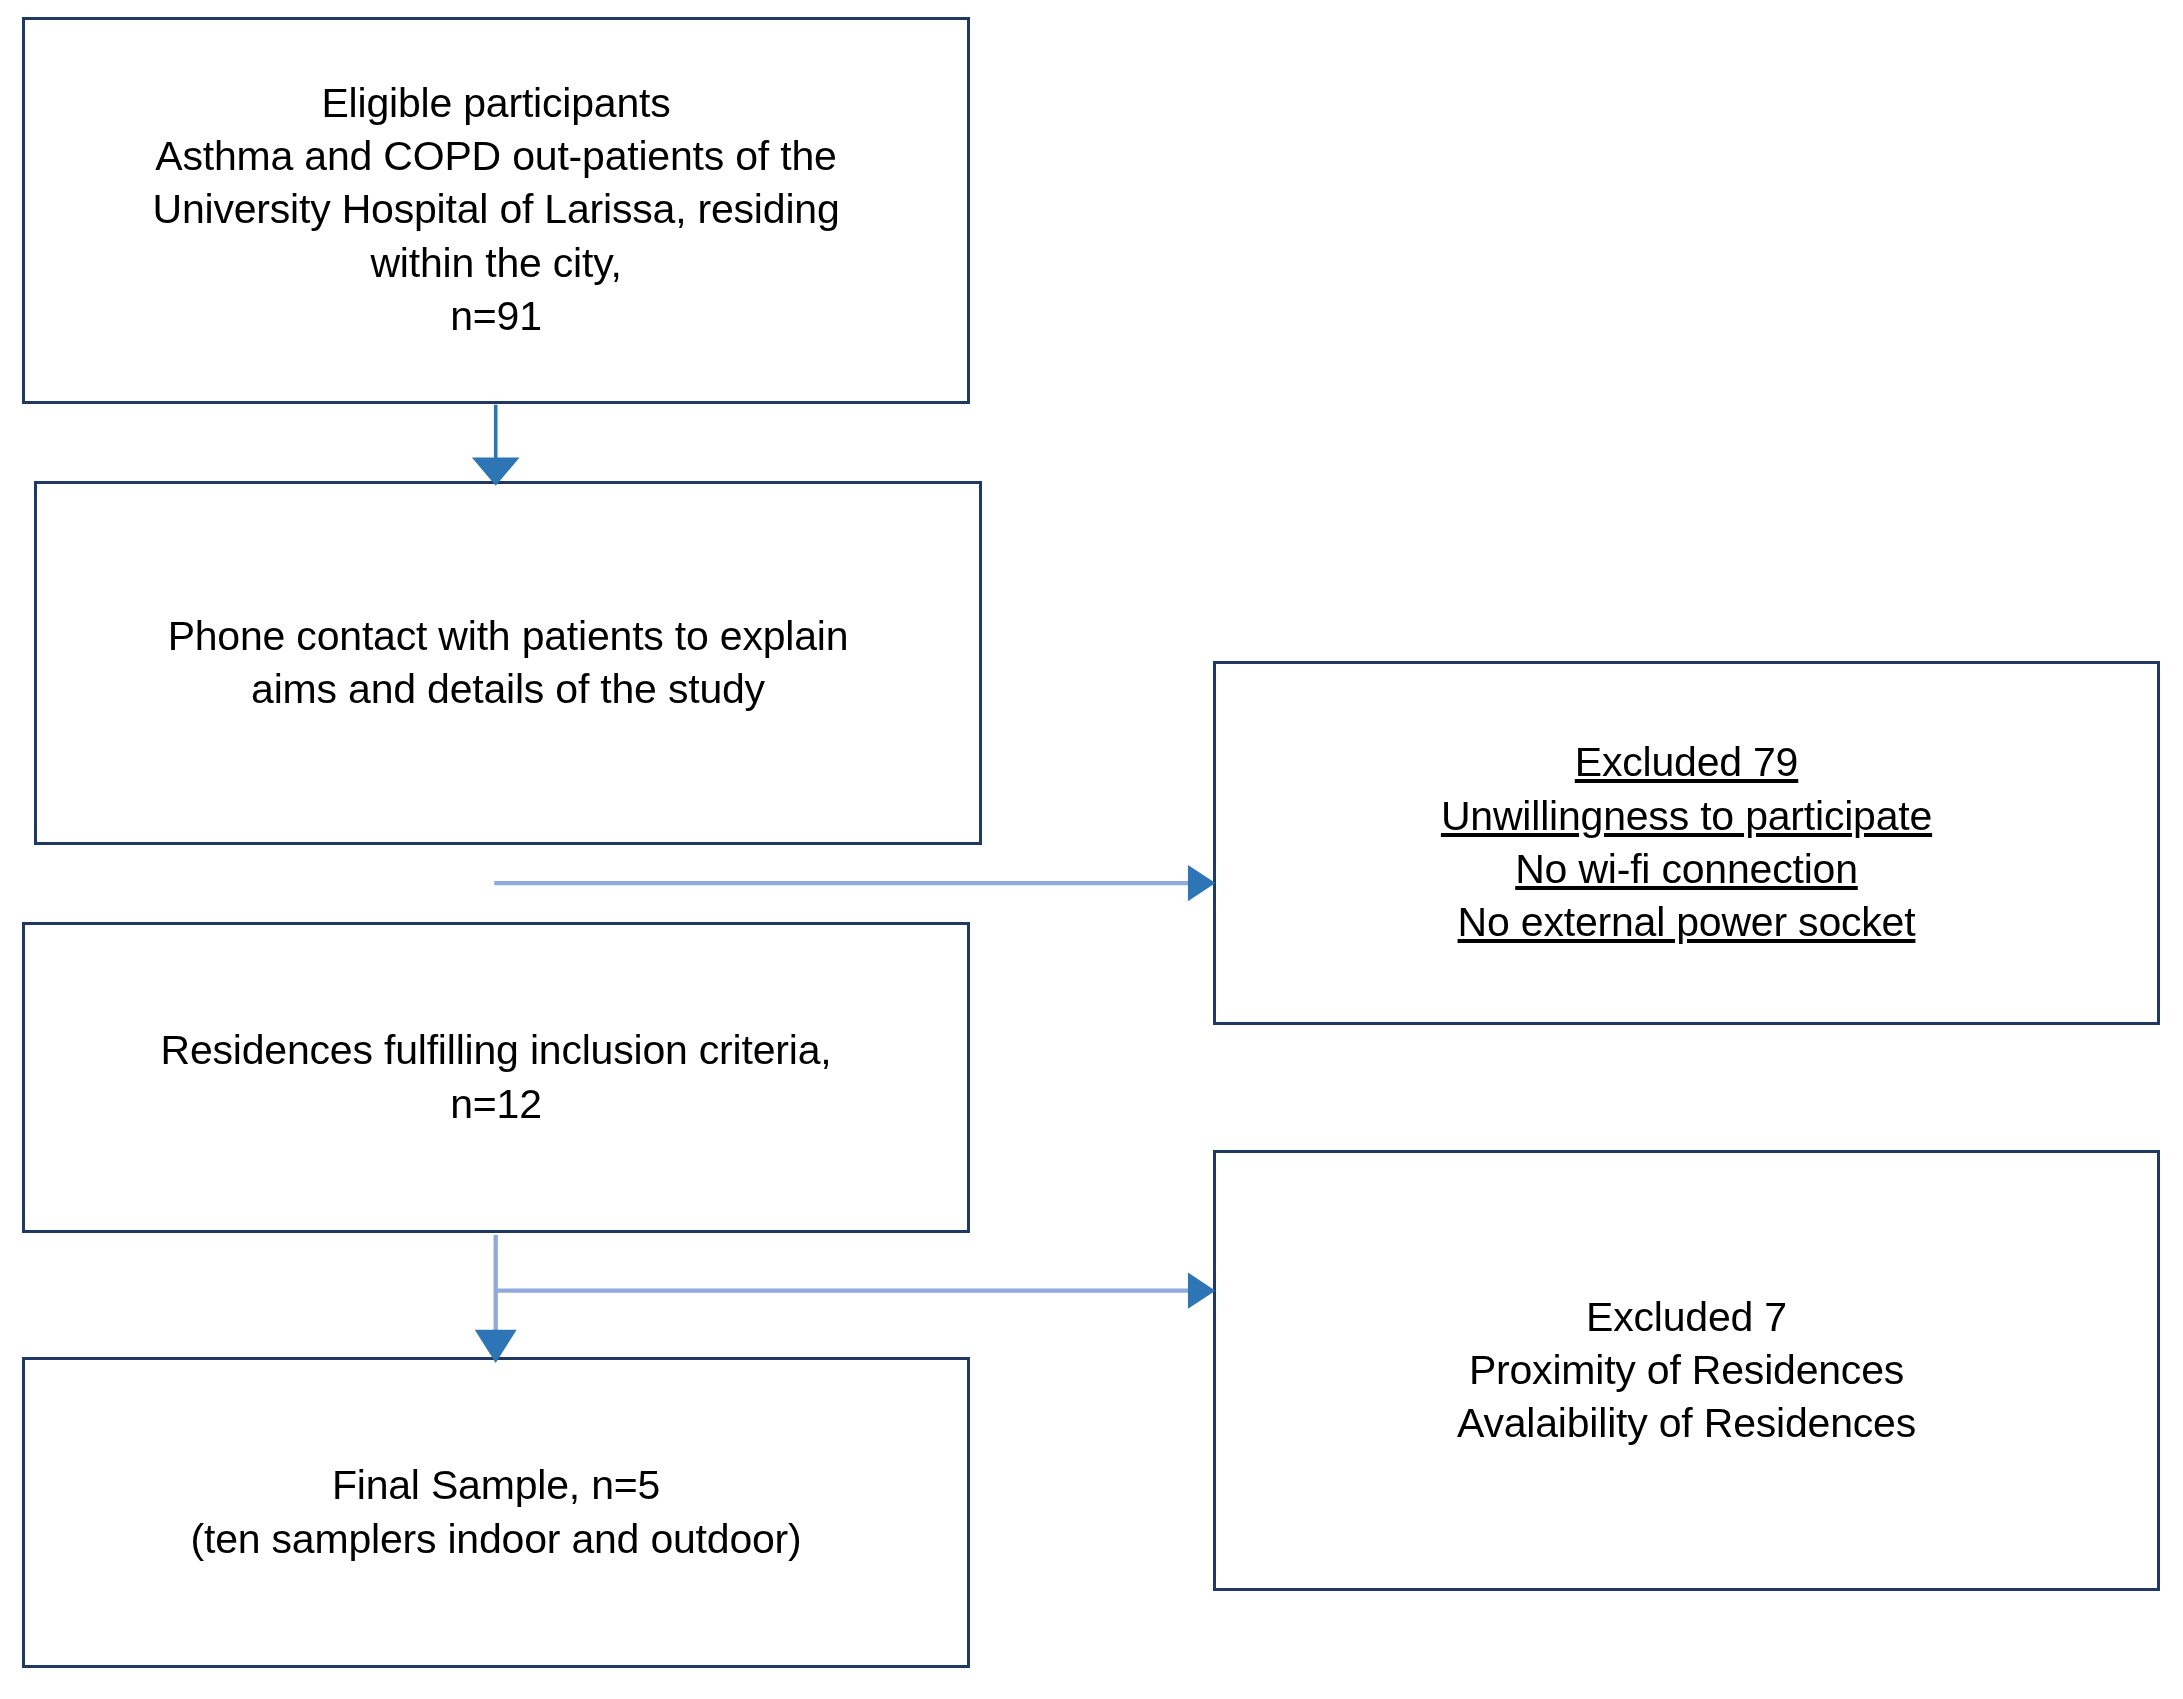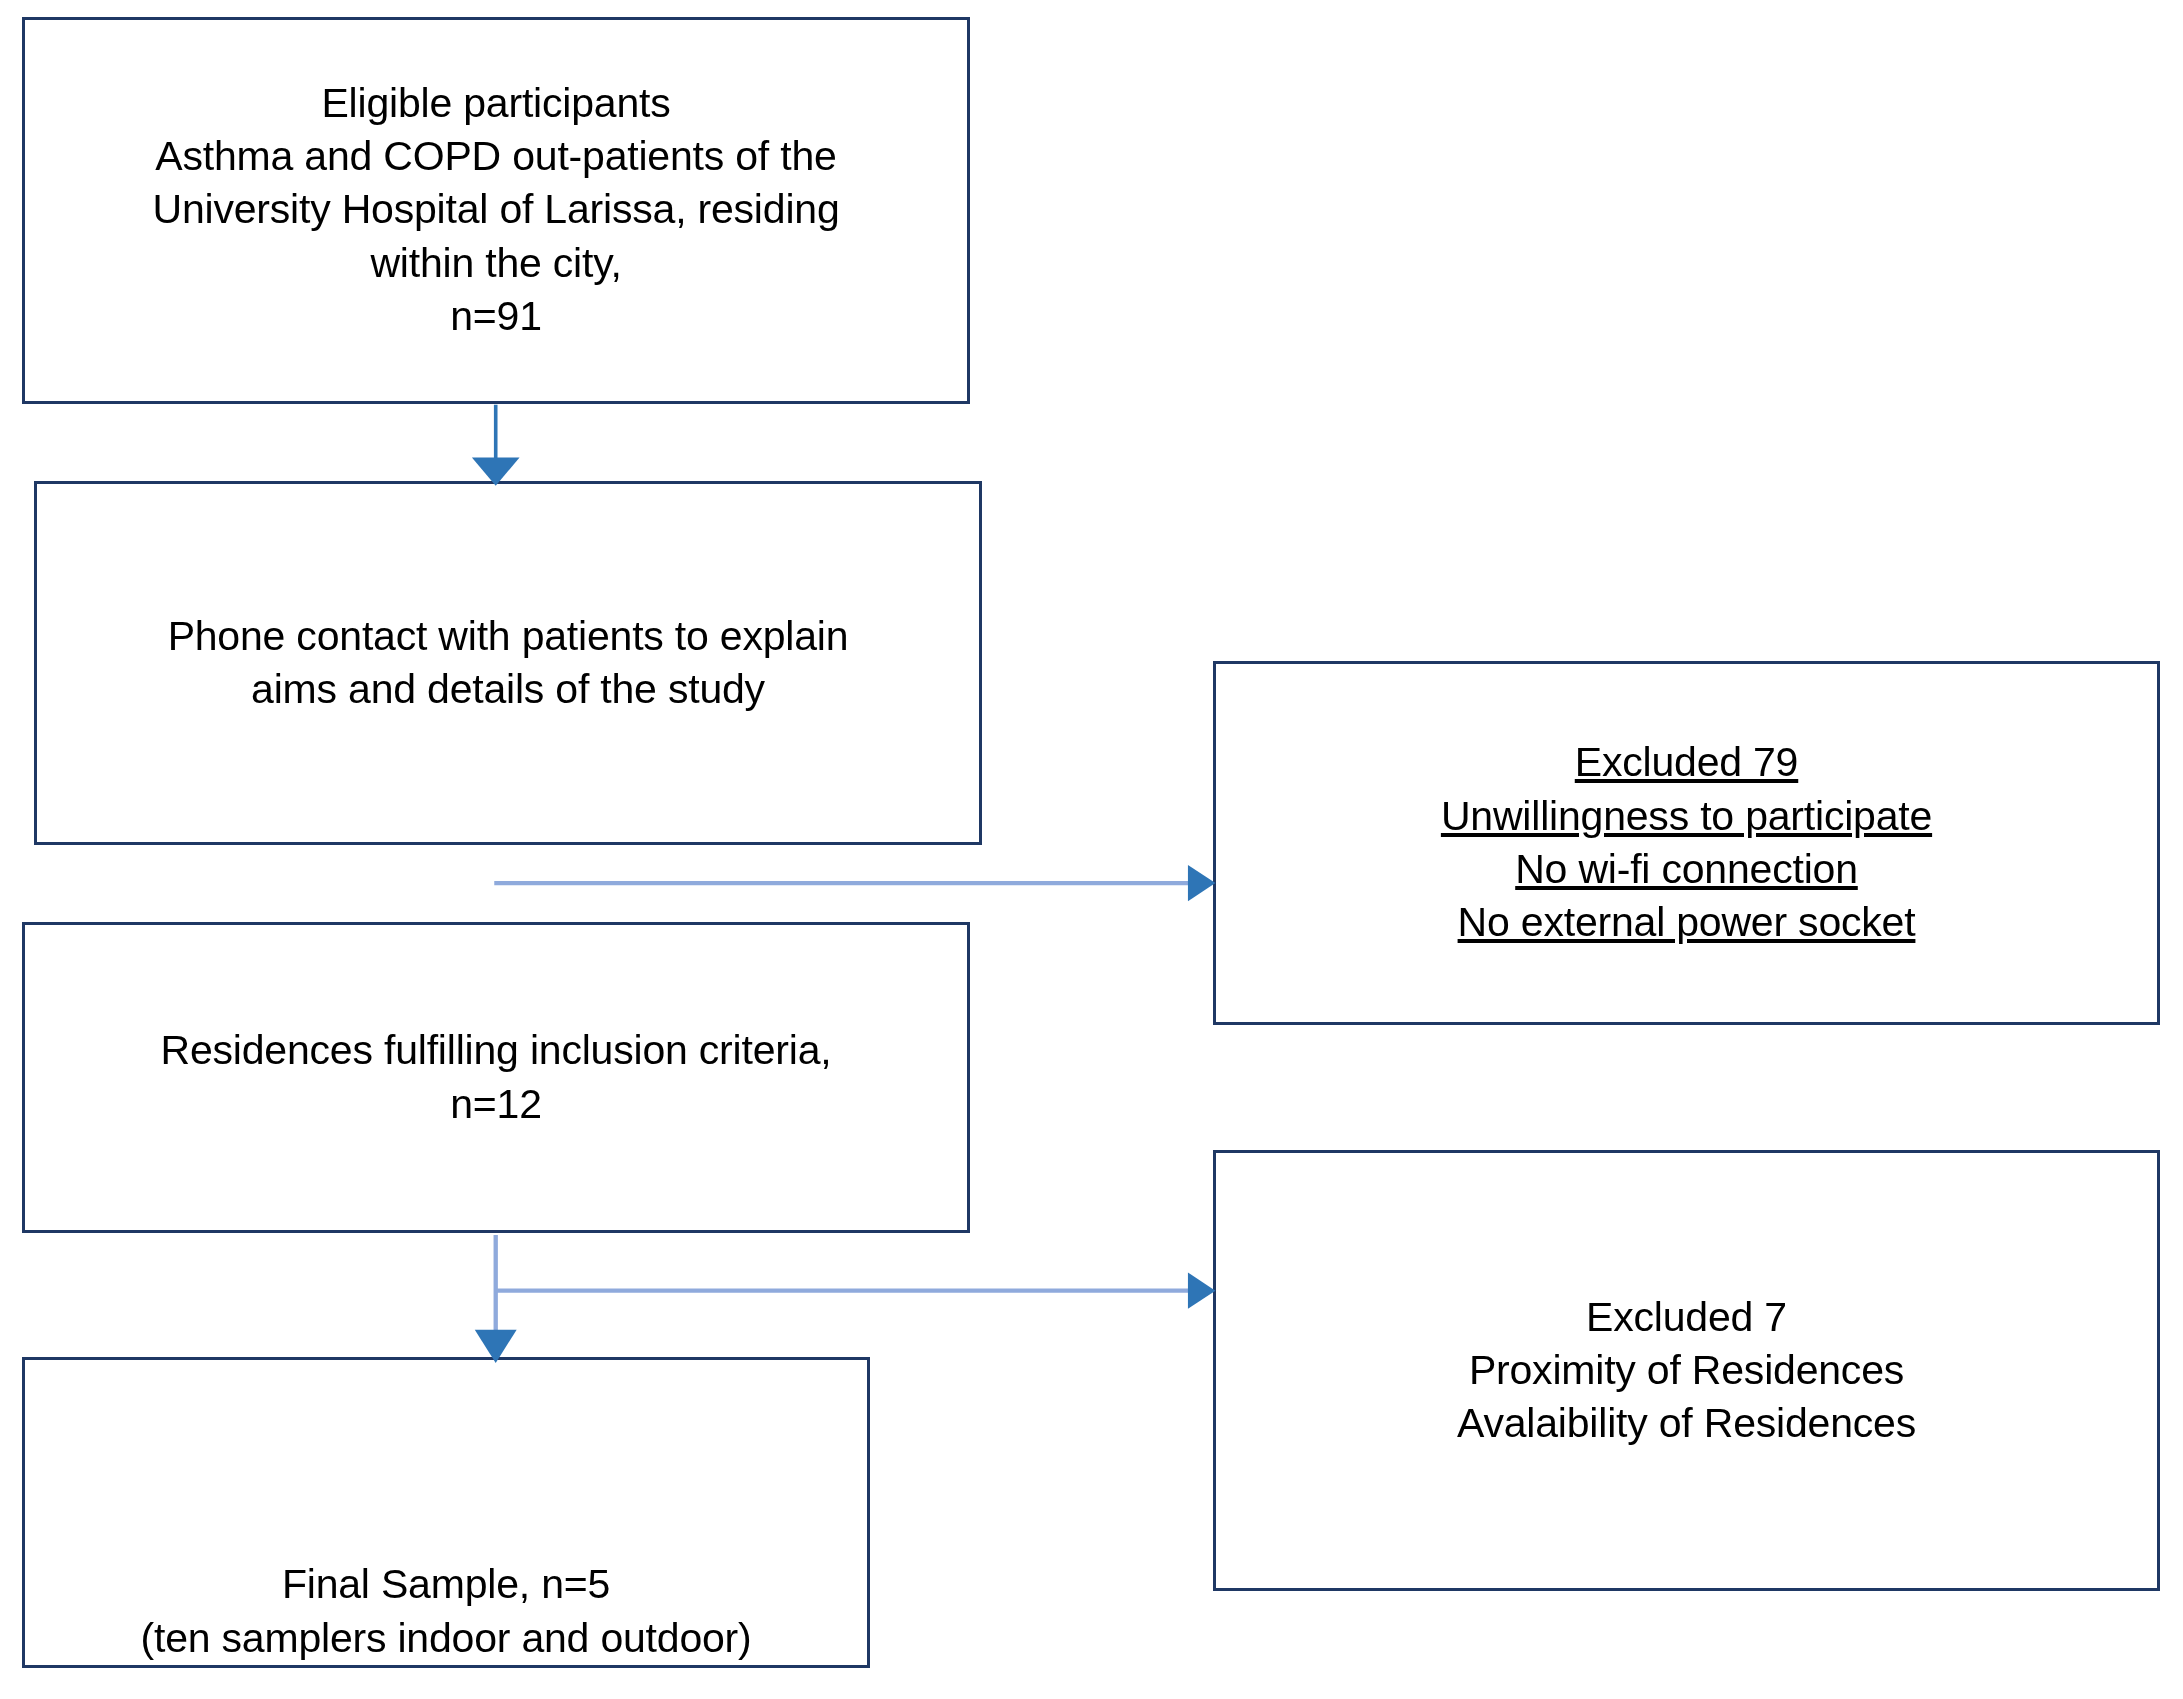--- a/index.html
+++ b/index.html
@@ -31,21 +31,21 @@
     line-height: 1.30;
     font-weight: 400;
     white-space: pre-line;
     padding: 0 13px;
     letter-spacing: -0.2px;
   }
   
   #box-eligible      { left: 22px;  top: 16.6px;   width: 948px; height: 387px; }
   #box-phone         { left: 22px;  top: 481px;  width: 948px; height: 364px; margin-left: 12px; }
   #box-residences    { left: 22px;  top: 922px; width: 948px; height: 311px; }
-  #box-final         { left: 22px;  top: 1357px; width: 848px; height: 311px; align-items: flex-end; }
+  #box-final         { left: 22px;  top: 1357px; width: 948px; height: 311px; }
   #box-excluded79    { left: 1213px; top: 661px;  width: 947px; height: 364px; text-decoration: underline; }
   #box-excluded7     { left: 1213px; top: 1150px; width: 947px; height: 441px; }
 
   
   #connectors {
     position: absolute;
     left: 0; top: 0;
     width: 2183px;
     height: 1699px;
     pointer-events: none;

